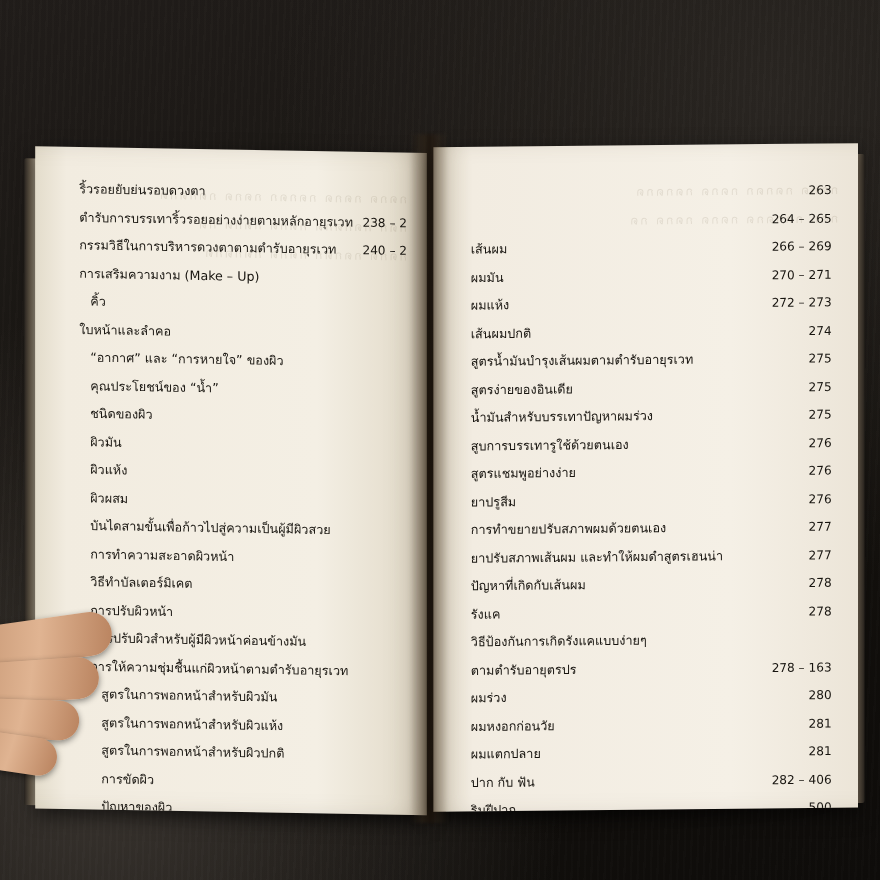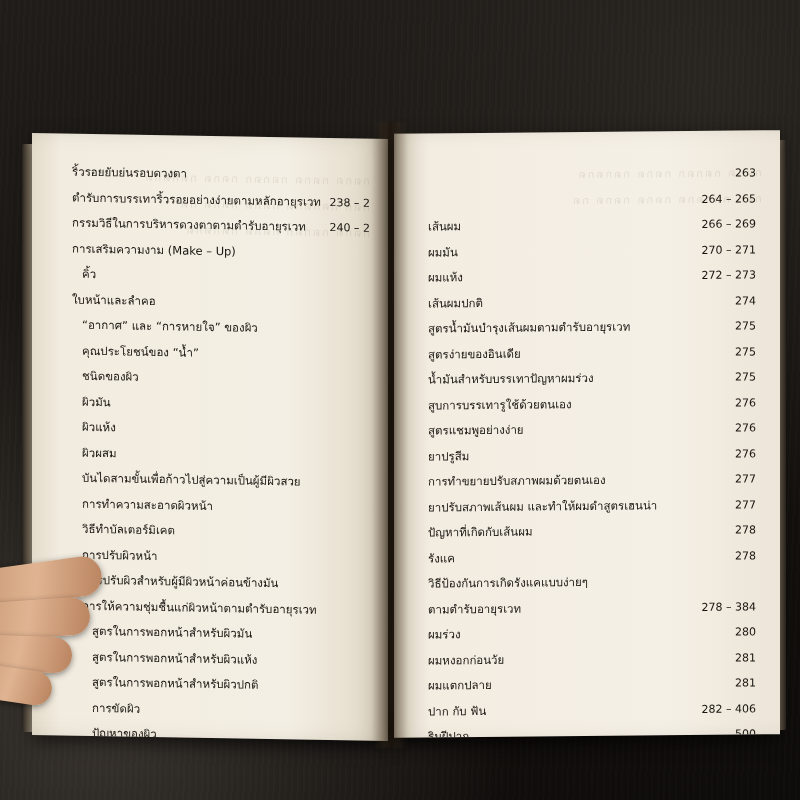--- a/index.html
+++ b/index.html
@@ -400,23 +400,23 @@
             <span class="toc-title">รังแค</span>
             <span class="toc-fill"></span>
             <span class="toc-pages">278</span>
           </div>
           <div class="toc-line ind-0">
             <span class="toc-title">วิธีป้องกันการเกิดรังแคแบบง่ายๆ</span>
             <span class="toc-fill"></span>
             <span class="toc-pages"></span>
           </div>
           <div class="toc-line ind-0">
-            <span class="toc-title">ตามตำรับอายุรเวท</span>
-            <span class="toc-fill"></span>
-            <span class="toc-pages">278 – 384</span>
+            <span class="toc-title">ตามตำรับอายุตรปร</span>
+            <span class="toc-fill"></span>
+            <span class="toc-pages">278 – 163</span>
           </div>
           <div class="toc-line ind-0">
             <span class="toc-title">ผมร่วง</span>
             <span class="toc-fill"></span>
             <span class="toc-pages">280</span>
           </div>
           <div class="toc-line ind-0">
             <span class="toc-title">ผมหงอกก่อนวัย</span>
             <span class="toc-fill"></span>
             <span class="toc-pages">281</span>

